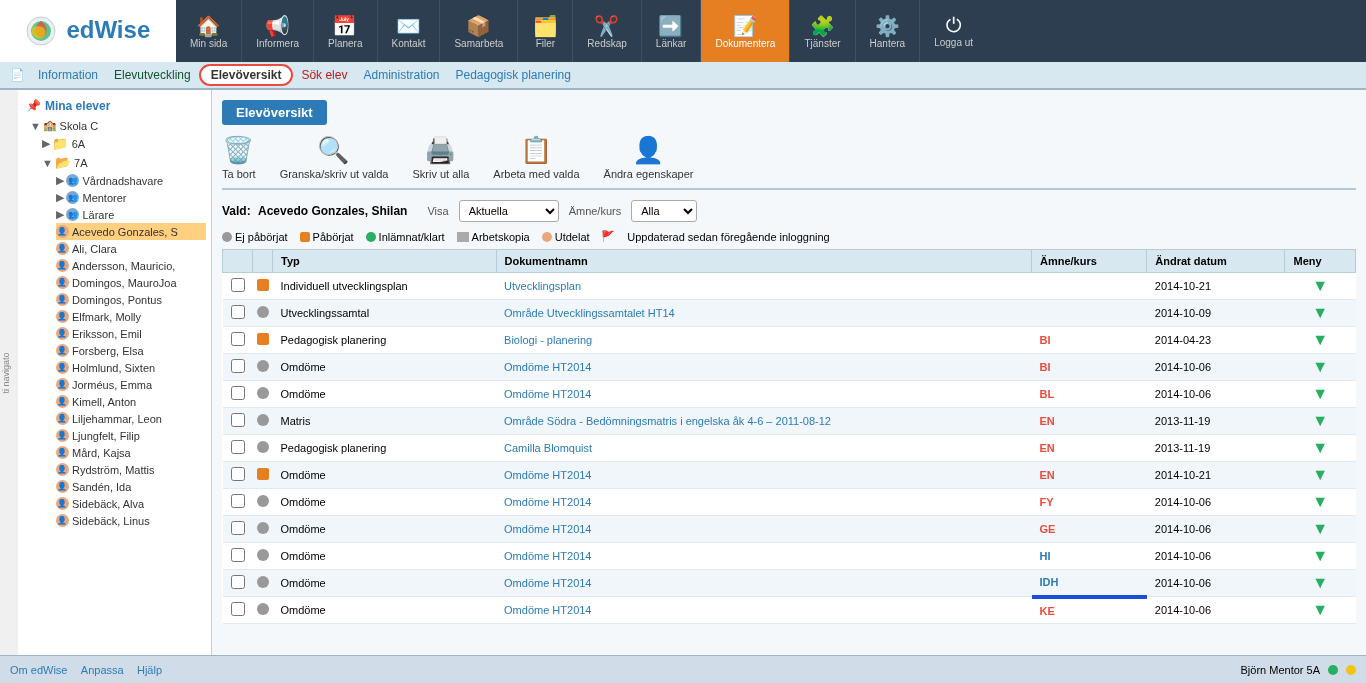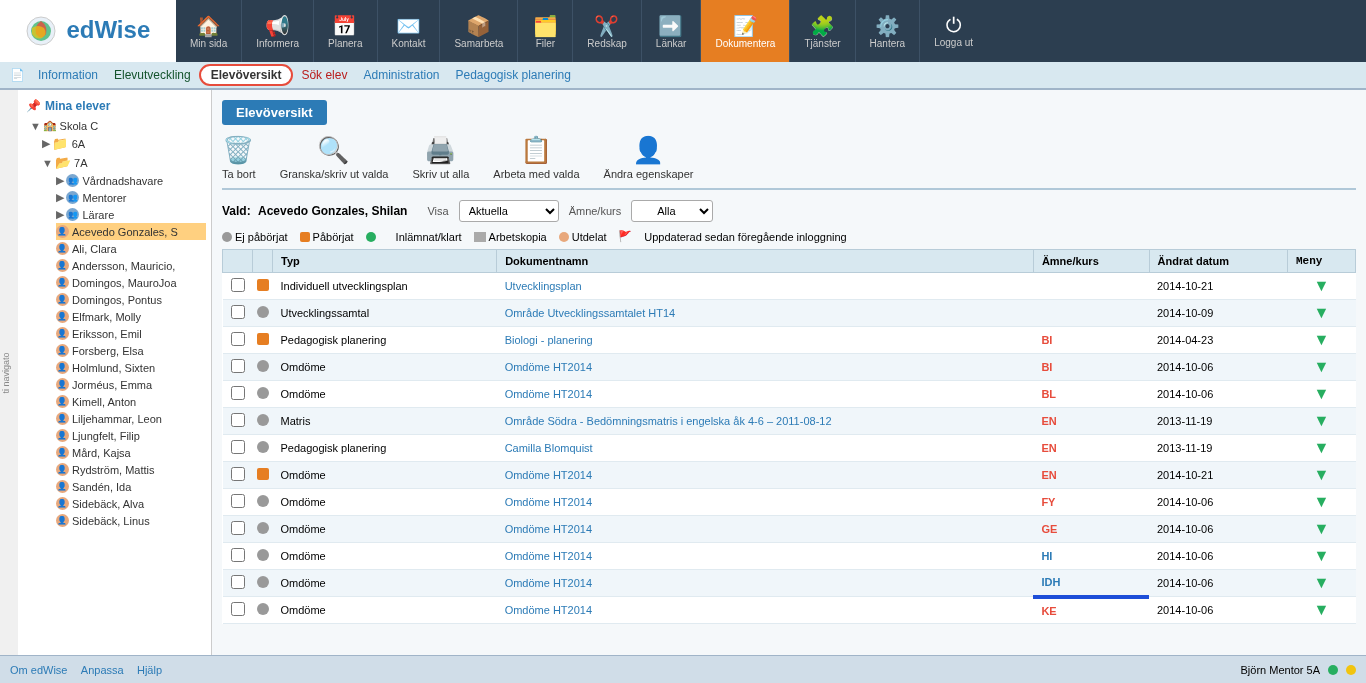--- a/index.html
+++ b/index.html
@@ -252,21 +252,21 @@
         <span>Vald:</span>
         <span style="margin-left:4px;">Acevedo Gonzales, Shilan</span>
       </span>
       <span style="font-size:11px;color:#555;margin-left:10px;">Visa</span>
       <select style="font-size:11px;padding:3px 20px 3px 5px;border:1px solid #aaa;border-radius:3px;background:white;cursor:pointer;">
         <option>Aktuella</option>
         <option>Alla</option>
         <option>Arkiverade</option>
       </select>
       <span style="font-size:11px;color:#555;">Ämne/kurs</span>
-      <select style="font-size:11px;padding:3px 20px 3px 21px;border:1px solid #aaa;border-radius:3px;background:white;cursor:pointer;">
+      <select style="font-size:11px;padding:3px 20px 3px 5px;border:1px solid #aaa;border-radius:3px;background:white;cursor:pointer;">
         <option>Alla</option>
         <option>BI</option>
         <option>BL</option>
         <option>EN</option>
         <option>FY</option>
         <option>GE</option>
         <option>HI</option>
         <option>IDH</option>
         <option>KE</option>
       </select>
@@ -275,21 +275,21 @@
     
     <div style="display:flex;gap:12px;align-items:center;margin-bottom:6px;font-size:11px;flex-wrap:wrap;">
       <span style="display:flex;align-items:center;gap:3px;">
         <span style="width:10px;height:10px;background:#999;border-radius:50%;display:inline-block;"></span>
         <span>Ej påbörjat</span>
       </span>
       <span style="display:flex;align-items:center;gap:3px;">
         <span style="width:10px;height:10px;background:#e67e22;display:inline-block;border-radius:2px;"></span>
         <span>Påbörjat</span>
       </span>
-      <span style="display:flex;align-items:center;gap:20px;">
+      <span style="display:flex;align-items:center;gap:3px;">
         <span style="width:10px;height:10px;background:#27ae60;border-radius:50%;display:inline-block;"></span>
         <span>Inlämnat/klart</span>
       </span>
       <span style="display:flex;align-items:center;gap:3px;">
         <span style="width:12px;height:10px;background:#aaa;display:inline-block;"></span>
         <span>Arbetskopia</span>
       </span>
       <span style="display:flex;align-items:center;gap:3px;">
         <span style="width:10px;height:10px;background:#e8a87c;border-radius:50%;display:inline-block;"></span>
         <span>Utdelat</span>
@@ -301,21 +301,21 @@
     
     <table style="width:100%;border-collapse:collapse;font-size:11px;background:white;">
       <thead>
         <tr style="background:#d8e8f0;">
           <th style="padding:5px 8px;border:1px solid #b8ccd8;width:30px;"></th>
           <th style="padding:5px 4px;border:1px solid #b8ccd8;width:20px;"></th>
           <th style="padding:5px 8px;border:1px solid #b8ccd8;text-align:left;font-weight:bold;">Typ</th>
           <th style="padding:5px 8px;border:1px solid #b8ccd8;text-align:left;font-weight:bold;">Dokumentnamn</th>
           <th style="padding:5px 8px;border:1px solid #b8ccd8;text-align:left;font-weight:bold;">Ämne/kurs</th>
           <th style="padding:5px 8px;border:1px solid #b8ccd8;text-align:left;font-weight:bold;">Ändrat datum</th>
-          <th style="padding:5px 8px;border:1px solid #b8ccd8;text-align:left;font-weight:bold;font-family:Liberation Mono, monospace;">Meny</th>
+          <th style="padding:5px 8px;border:1px solid #b8ccd8;text-align:left;font-weight:bold;">Meny</th>
         </tr>
       </thead>
       <tbody id="table-body">
       <tr style="background: white;">
     <td style="padding:4px 8px;border-bottom:1px solid #e0eaf0;text-align:center;">
       <input type="checkbox" style="width: 14px; height: 14px;">
     </td>
     <td style="padding:4px 4px;border-bottom:1px solid #e0eaf0;"><span style="width:12px;height:12px;background:#e67e22;display:inline-block;border-radius:2px;"></span></td>
     <td style="padding:4px 8px;border-bottom:1px solid #e0eaf0;">Individuell utvecklingsplan</td>
     <td style="padding:4px 8px;border-bottom:1px solid #e0eaf0;"><a style="color:#2c7bb6;text-decoration:none;cursor:pointer;">Utvecklingsplan</a></td>

